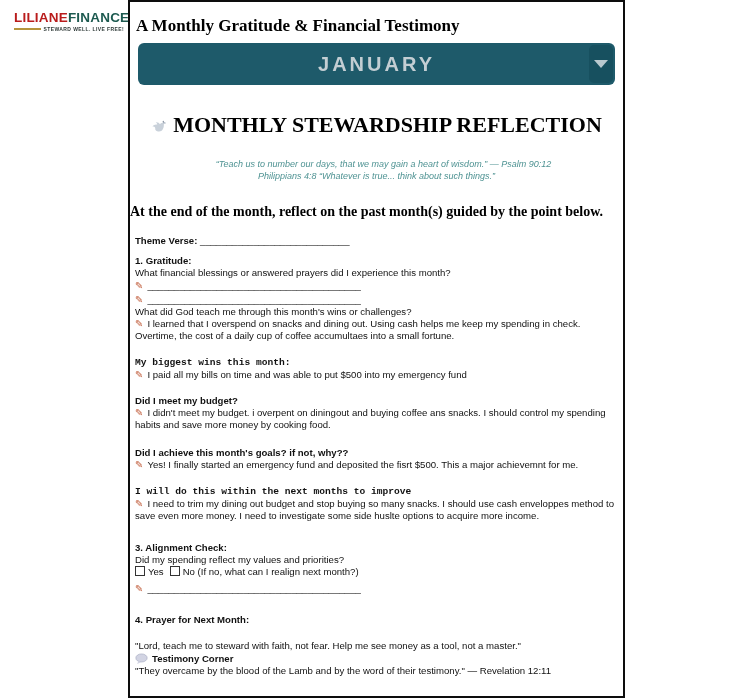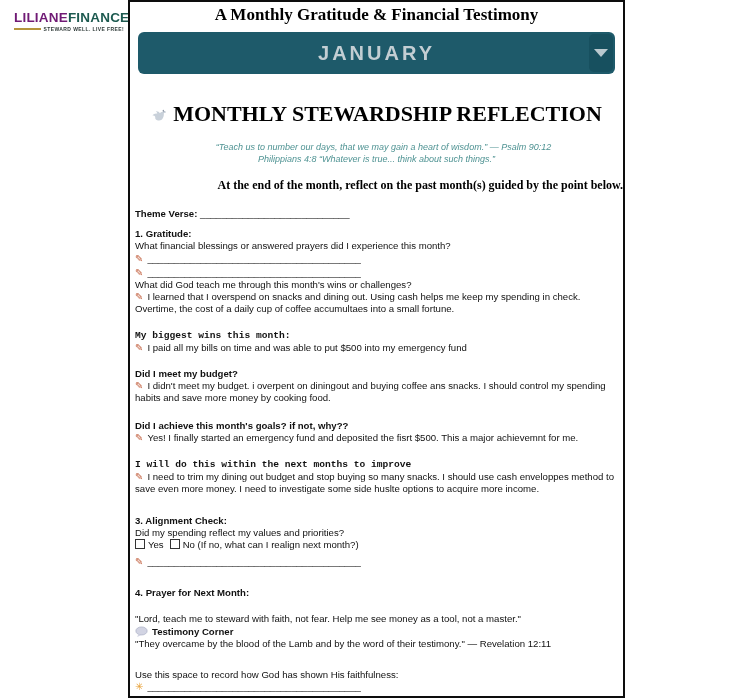--- a/index.html
+++ b/index.html
@@ -2,49 +2,49 @@
 <html><head>
 <meta charset="utf-8">
 <style>
   html,body{margin:0;padding:0;background:#fff;}
   .canvas{position:relative;width:755px;height:698px;background:#fff;overflow:hidden;
           font-family:"Liberation Sans","DejaVu Sans",sans-serif;color:#111;}
 
   
   .logo{position:absolute;left:14px;top:10px;width:110px;}
   .logo-row{font-weight:bold;font-size:13.5px;letter-spacing:.2px;white-space:nowrap;}
-  .logo-gold{color:#701a75;}
+  .logo-gold{color:#b91c1c;}
   .logo-teal{color:#1d5a50;}
   .logo-tagrow{display:flex;align-items:center;margin-top:1px;}
   .logo-rule{width:28px;height:2px;background:#b5953c;margin-right:3px;}
   .logo-tag{font-size:5px;font-weight:bold;color:#2f3a38;letter-spacing:.4px;white-space:nowrap;}
 
   
   .page{position:absolute;left:128px;top:0;width:493px;height:694px;border:2px solid #0d0d0d;
         background:#fff;box-sizing:content-box;}
 
-  .page-title{margin:3px 6px 0;text-align:center;font-family:"Liberation Serif","DejaVu Serif",serif;
+  .page-title{margin:14px 6px 0;font-family:"Liberation Serif","DejaVu Serif",serif;
               font-weight:bold;font-size:17px;color:#000;}
 
   .month-bar{position:relative;margin:7px 8px 0;height:42px;background:#1e5a6a;border-radius:6px;
              display:flex;align-items:center;justify-content:center;cursor:pointer;}
   .month-text{font-weight:bold;font-size:20px;letter-spacing:3px;color:#c3ced3;}
   .month-dd{position:absolute;right:2px;top:2px;bottom:2px;width:24px;background:#17505f;border-radius:5px;
             display:flex;align-items:center;justify-content:center;}
   .dd-arrow{width:0;height:0;border-left:7px solid transparent;border-right:7px solid transparent;
             border-top:8px solid #b9c9cf;}
 
   .sec-heading{margin-top:27px;text-align:center;font-family:"Liberation Serif","DejaVu Serif",serif;
                font-weight:bold;font-size:22px;color:#000;}
   .sec-heading svg{vertical-align:-2px;margin-right:5px;}
 
   .quote{text-align:center;font-style:italic;font-size:9px;color:#4f9393;line-height:12px;}
-  .quote.first{margin-top:14px;padding-left:14px;}
-  .instruction{margin-top:13px;text-align:right;font-family:"Liberation Serif","DejaVu Serif",serif;
-               font-weight:bold;font-size:12px;color:#000;}
+  .quote.first{margin-top:20px;padding-left:14px;}
+  .instruction{margin-top:22px;text-align:left;font-family:"Liberation Serif","DejaVu Serif",serif;
+               font-weight:bold;font-size:14px;color:#000;}
 
   
   .content{margin:15px 5px 0;font-size:9.6px;line-height:12px;color:#111;}
   .b{font-weight:bold;}
   .pencil{color:#c2603f;font-size:10px;margin-right:4px;}
   .spark{color:#e8a33d;font-size:10px;margin-right:4px;}
   .wline{line-height:13.5px;}
   .sline{line-height:12px;}
   .cbx{display:inline-block;width:8px;height:8px;border:1px solid #333;margin:0 3px -1px 0;}
   .cbx.second{margin-left:6px;}

